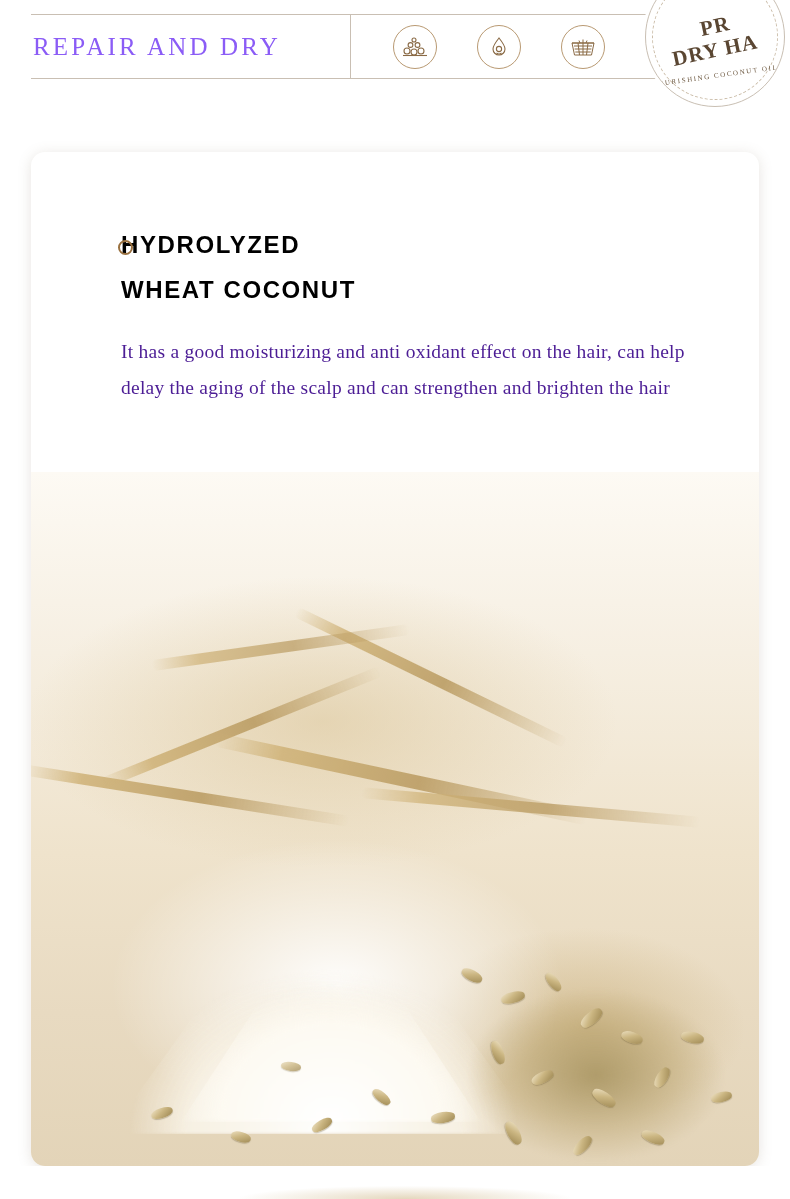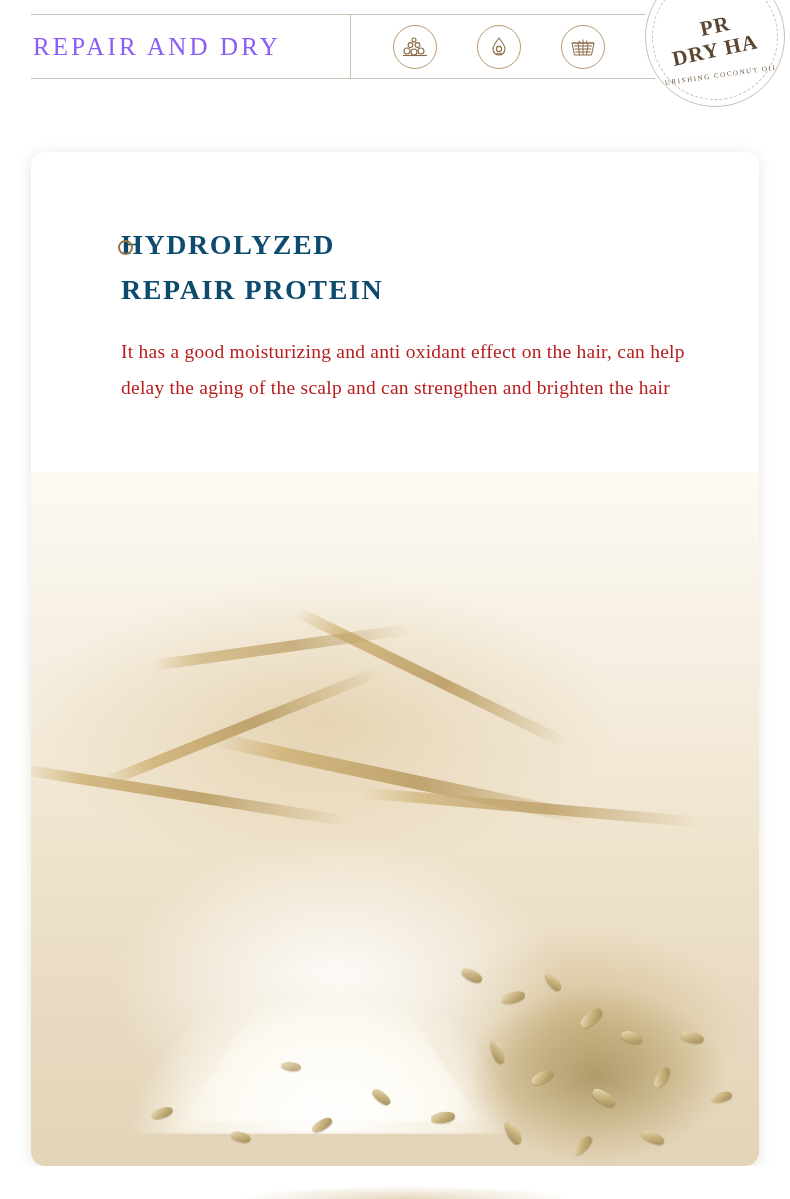--- a/index.html
+++ b/index.html
@@ -122,32 +122,32 @@
   .bullet {
     position: absolute;
     left: 87px;
     top: 88px;
     width: 15px;
     height: 15px;
     border: 2px solid #9a7140;
     border-radius: 50%;
   }
   .title {
-    font-size: 28px;
+    font-size: 24px;
     letter-spacing: 1.6px;
     line-height: 45px;
-    color: #0c4a6e;
+    color: #000000;
     font-weight: 700;
-    font-family: Liberation Serif, serif;
+    font-family: Liberation Sans, sans-serif;
   }
   .desc {
     margin-top: 22px;
     font-size: 19.5px;
     line-height: 36px;
-    color: #b91c1c;
+    color: #4c1d95;
     letter-spacing: 0.25px;
     max-width: 590px;
     font-family: "Liberation Serif", serif;
   }
 
   
   .photo {
     position: absolute;
     left: 0;
     top: 320px;
@@ -272,21 +272,21 @@
       <div class="seal-sub">NOURISHING COCONUT OIL</div>
     </div>
   </div>
 
   <div class="card">
     <div class="bullet"></div>
 
     <div class="card-text">
       <div class="title">
         <div>HYDROLYZED</div>
-        <div>REPAIR PROTEIN</div>
+        <div>WHEAT COCONUT</div>
       </div>
       <div class="desc">It has a good moisturizing and anti oxidant effect on the hair, can help delay the aging of the scalp and can strengthen and brighten the hair</div>
     </div>
 
     <div class="photo">
       <div class="mound"></div>
       <div class="mound2"></div>
 
       <div class="stalk" style="left:-10px; top:318px; width:330px; transform:rotate(9deg);"></div>
       <div class="stalk" style="left:60px; top:250px; width:300px; transform:rotate(-22deg);"></div>

